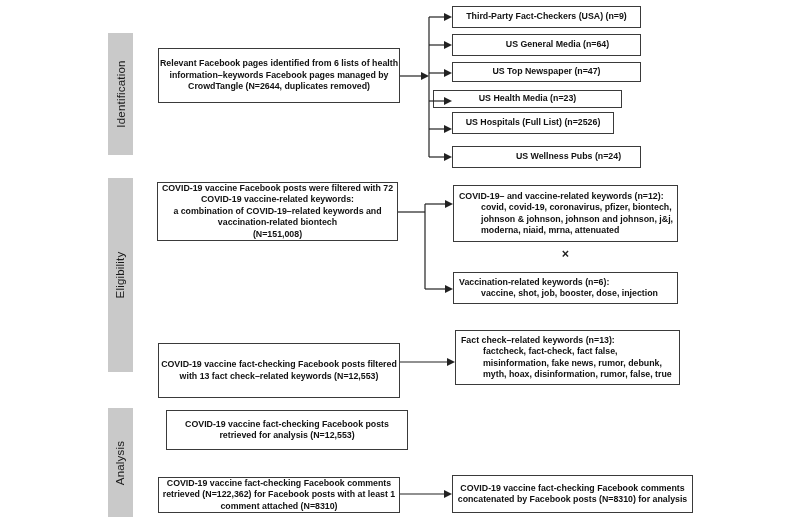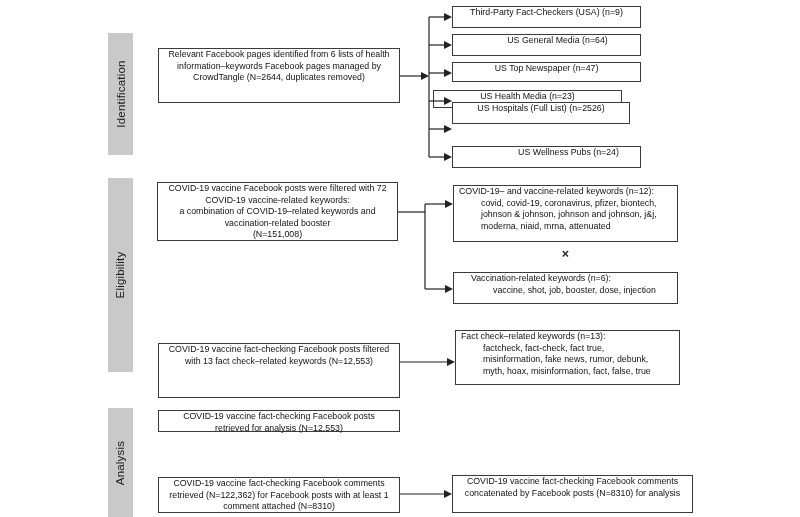--- a/index.html
+++ b/index.html
@@ -28,23 +28,24 @@
     color: #1a1a1a;
     letter-spacing: 0.2px;
   }
   .box {
     position: absolute;
     background: #ffffff;
     border: 1px solid #3a3a3a;
     box-sizing: border-box;
     display: flex;
     flex-direction: column;
-    justify-content: flex-start;
+    justify-content: center;
     font-size: 8.8px;
     line-height: 11.5px;
+    font-weight: bold;
   }
   .box.center { align-items: center; text-align: center; }
   .box .ln { white-space: nowrap; }
   .box.kw .ln-head { padding-left: 5px; white-space: nowrap; }
   .box.kw .ln-item { padding-left: 27px; white-space: nowrap; }
   .op {
     position: absolute;
     left: 453px;
     top: 247px;
     width: 225px;
@@ -88,62 +89,62 @@
   </div>
   <div class="box center" style="left:452px;top:34px;width:189px;height:22px;padding-left:22px;">
     <div class="ln">US General Media (n=64)</div>
   </div>
   <div class="box center" style="left:452px;top:62px;width:189px;height:20px;">
     <div class="ln">US Top Newspaper (n=47)</div>
   </div>
   <div class="box center" style="left:433px;top:90px;width:189px;height:18px;">
     <div class="ln">US Health Media (n=23)</div>
   </div>
-  <div class="box center" style="left:452px;top:102px;width:178px;height:22px;">
+  <div class="box center" style="left:452px;top:112px;width:162px;height:22px;">
     <div class="ln">US Hospitals (Full List) (n=2526)</div>
   </div>
   <div class="box center" style="left:452px;top:146px;width:189px;height:22px;padding-left:44px;">
     <div class="ln">US Wellness Pubs (n=24)</div>
   </div>
 
   <div class="box center" style="left:157px;top:182px;width:241px;height:59px;">
     <div class="ln">COVID-19 vaccine Facebook posts were filtered with 72</div>
     <div class="ln">COVID-19 vaccine-related keywords:</div>
     <div class="ln">a combination of COVID-19–related keywords and</div>
-    <div class="ln">vaccination-related booster</div>
+    <div class="ln">vaccination-related biontech</div>
     <div class="ln">(N=151,008)</div>
   </div>
 
   <div class="box kw" style="left:453px;top:185px;width:225px;height:57px;">
     <div class="ln-head">COVID-19– and vaccine-related keywords (n=12):</div>
     <div class="ln-item">covid, covid-19, coronavirus, pfizer, biontech,</div>
     <div class="ln-item">johnson &amp; johnson, johnson and johnson, j&amp;j,</div>
     <div class="ln-item">moderna, niaid, mrna, attenuated</div>
   </div>
 
   <div class="op">×</div>
 
-  <div class="box kw" style="left:453px;top:272px;width:225px;height:32px;padding-left:12px;">
+  <div class="box kw" style="left:453px;top:272px;width:225px;height:32px;">
     <div class="ln-head">Vaccination-related keywords (n=6):</div>
     <div class="ln-item">vaccine, shot, job, booster, dose, injection</div>
   </div>
 
   <div class="box center" style="left:158px;top:343px;width:242px;height:55px;">
     <div class="ln">COVID-19 vaccine fact-checking Facebook posts filtered</div>
     <div class="ln">with 13 fact check–related keywords (N=12,553)</div>
   </div>
 
   <div class="box kw" style="left:455px;top:330px;width:225px;height:55px;">
     <div class="ln-head">Fact check–related keywords (n=13):</div>
-    <div class="ln-item">factcheck, fact-check, fact true,</div>
+    <div class="ln-item">factcheck, fact-check, fact false,</div>
     <div class="ln-item">misinformation, fake news, rumor, debunk,</div>
-    <div class="ln-item">myth, hoax, misinformation, fact, false, true</div>
+    <div class="ln-item">myth, hoax, disinformation, rumor, false, true</div>
   </div>
 
-  <div class="box center" style="left:158px;top:410px;width:242px;height:22px;">
+  <div class="box center" style="left:166px;top:410px;width:242px;height:40px;">
     <div class="ln">COVID-19 vaccine fact-checking Facebook posts</div>
     <div class="ln">retrieved for analysis (N=12,553)</div>
   </div>
 
   <div class="box center" style="left:158px;top:477px;width:242px;height:36px;">
     <div class="ln">COVID-19 vaccine fact-checking Facebook comments</div>
     <div class="ln">retrieved (N=122,362) for Facebook posts with at least 1</div>
     <div class="ln">comment attached (N=8310)</div>
   </div>
 

